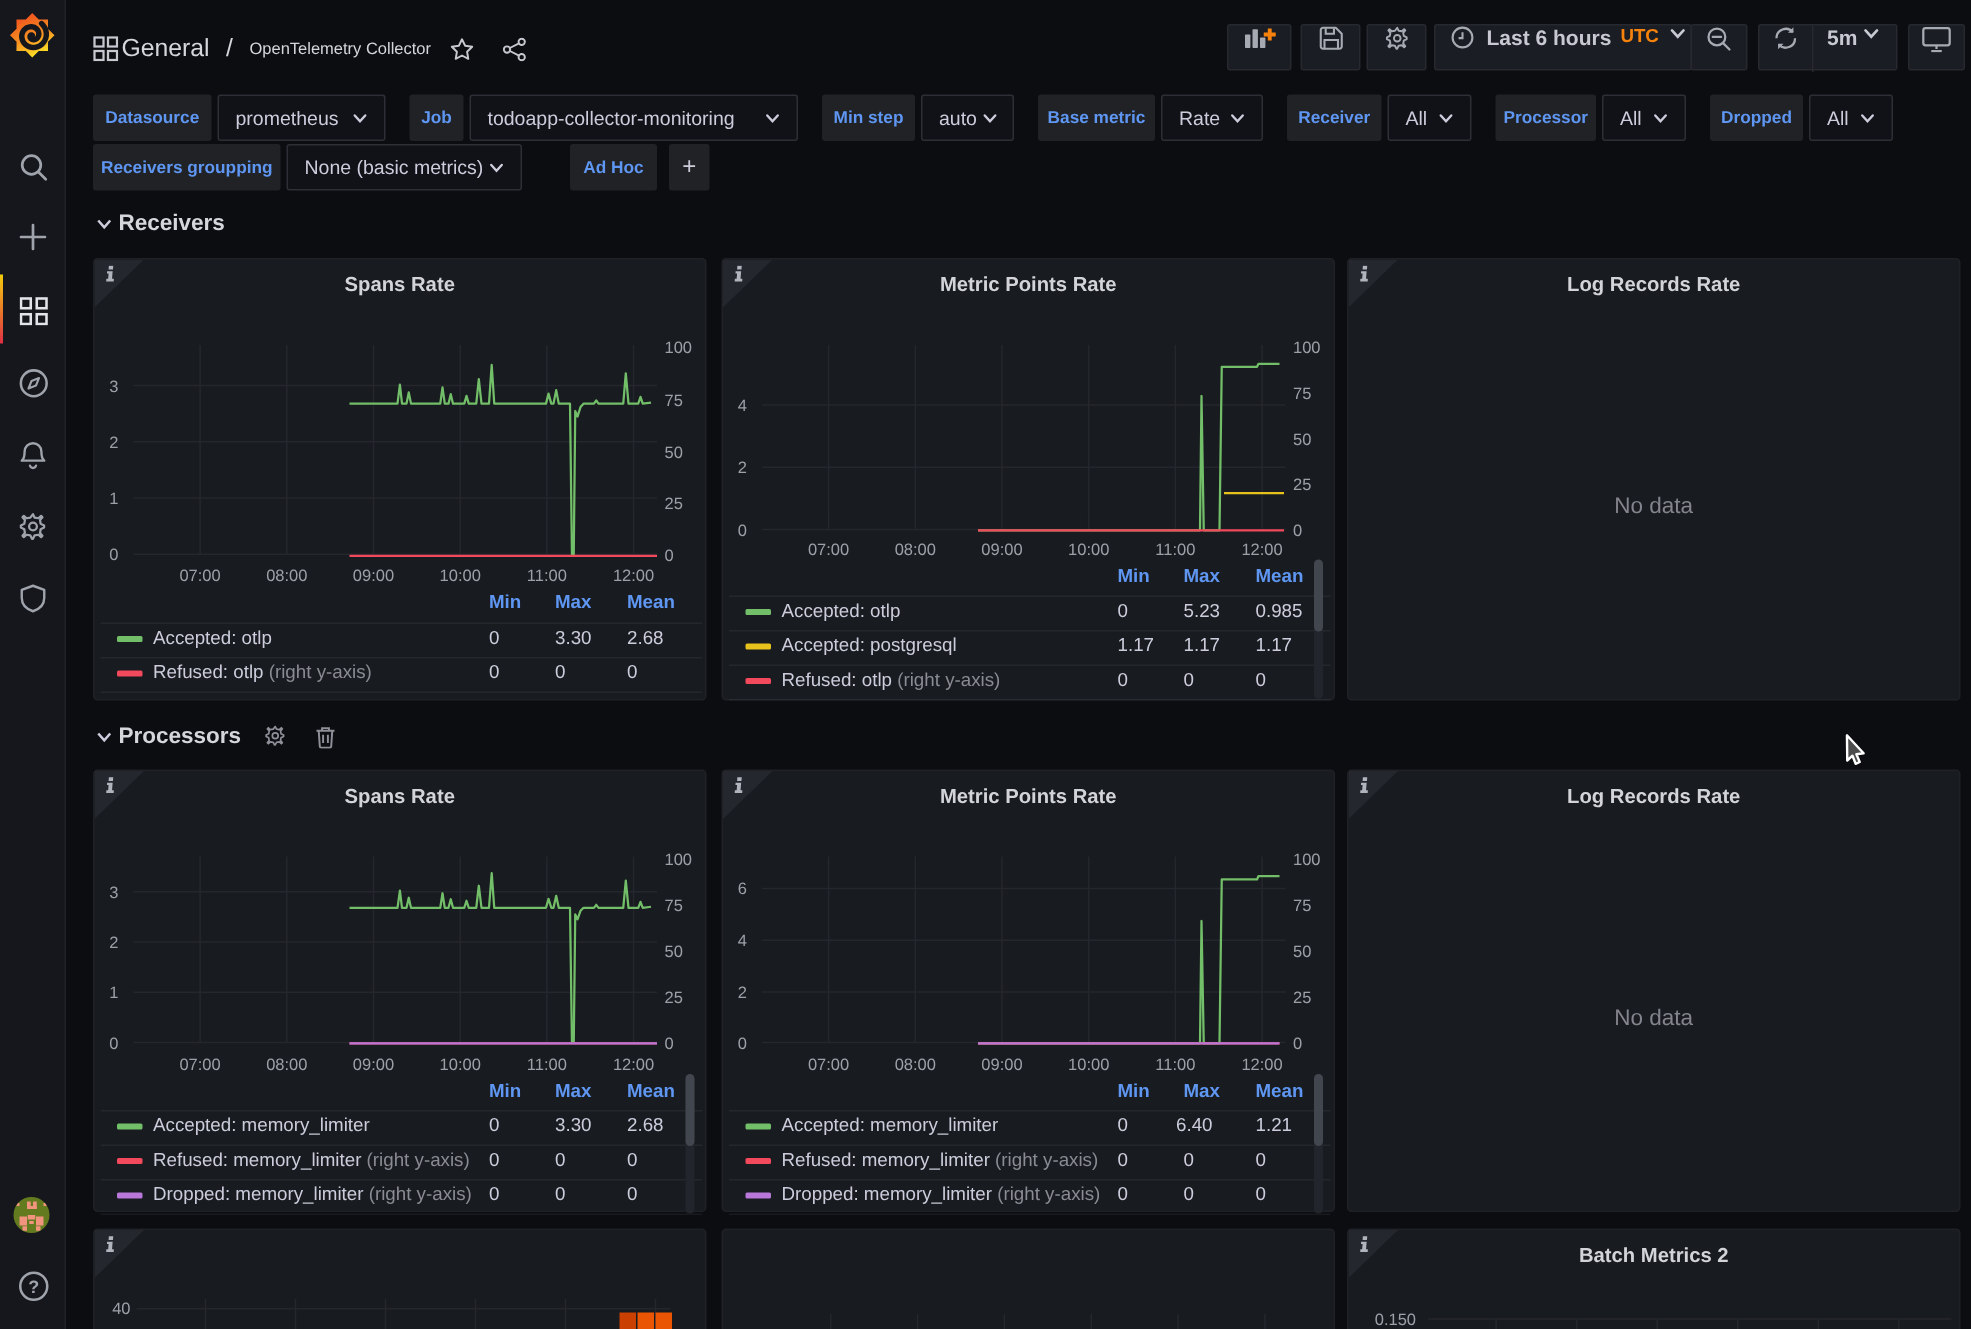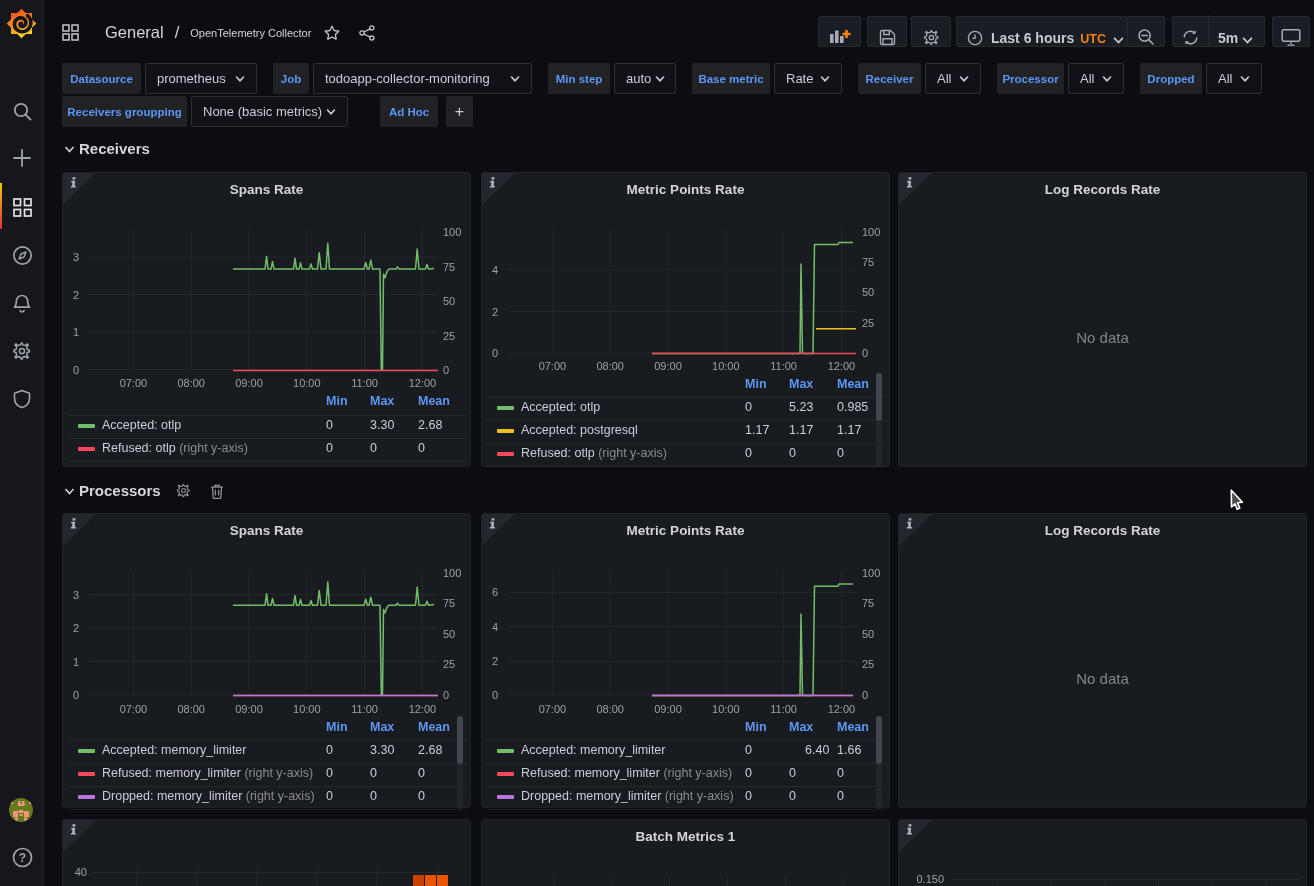--- a/index.html
+++ b/index.html
@@ -8,21 +8,21 @@
 .info{position:absolute;left:7px;top:4px}
 .ptitle{position:absolute;left:0;top:9px;width:100%;text-align:center;font-size:13.5px;font-weight:bold;color:#d3d4da}
 .sep{position:absolute;height:1px;background:rgba(204,204,220,0.07)}
 .legrow{position:absolute;font-size:12.5px;color:#ccccdc;white-space:nowrap}
 .dim{color:#8a8b94}
 .sw{position:absolute;width:17px;height:4px;border-radius:1px}
 .chip{display:inline-flex;align-items:center;height:31px;border-radius:2px;white-space:nowrap}
 .clabel{background:#202226;color:#5e96f2;font-size:11.5px;font-weight:bold;padding:0 10px}
 .cval{background:#111217;border:1px solid #2c2f36;color:#ccccdc;font-size:13px;padding:0 11px}
 .caret{display:inline-block;flex:none;margin-left:4px}
-.navbtn{position:absolute;background:#1a1d23;border:1px solid #26292f;border-radius:2px;display:flex;align-items:flex-end;justify-content:center}
+.navbtn{position:absolute;background:#1a1d23;border:1px solid #26292f;border-radius:2px;display:flex;align-items:flex-start;justify-content:center}
 svg{display:block}
 </style></head><body>
 <div class="abs" style="left:0;top:0;width:44px;height:886px;background:#16171d;border-right:1px solid #202127">
 <svg class="abs" style="left:6px;top:8px" width="31" height="31" viewBox="0 0 48 48">
 <defs>
         <linearGradient id="glg" x1="0.3" y1="0" x2="0.7" y2="1">
 <stop offset="0" stop-color="#ee4c1e"></stop>
           <stop offset="0.55" stop-color="#f79322"></stop>
           <stop offset="1" stop-color="#fced26"></stop>
         </linearGradient>
@@ -103,21 +103,21 @@
 </div>
 <div class="abs" style="left:62px;top:23px;display:flex;align-items:center">
 <svg width="17" height="17" viewBox="0 0 17 17">
       <g fill="none" stroke="#c6c7cf" stroke-width="1.5">
         <rect x="1" y="1" width="6" height="6"></rect>
         <rect x="10" y="1" width="6" height="6"></rect>
         <rect x="1" y="10" width="6" height="6"></rect>
         <rect x="10" y="10" width="6" height="6"></rect>
       </g>
     </svg>
-<span style="margin-left:26px;font-size:16.5px;color:#d5d6dc">General</span>
+<span style="margin-left:2px;font-size:16.5px;color:#d5d6dc">General</span>
 <span style="margin:0 11px;font-size:16.5px;color:#d5d6dc">/</span>
 <span style="font-size:11px;color:#d5d6dc">OpenTelemetry Collector</span>
 <svg style="margin-left:13px" width="16" height="16" viewBox="0 0 16 16">
       <path d="M8 1.2 L10.1 5.5 14.8 6.2 11.4 9.5 12.2 14.2 8 12 3.8 14.2 4.6 9.5 1.2 6.2 5.9 5.5 Z" stroke="#c6c7cf" stroke-width="1.3" fill="none" stroke-linejoin="round"></path>
     </svg>
 <svg style="margin-left:19px" width="16" height="16" viewBox="0 0 16 16">
       <g stroke="#c6c7cf" stroke-width="1.3" fill="none">
         <circle cx="12.8" cy="2.9" r="2.1"></circle>
         <circle cx="3" cy="8" r="2.1"></circle>
         <circle cx="12.8" cy="13.1" r="2.1"></circle>
@@ -500,22 +500,22 @@
     </svg>
 <div class="legrow" style="left:0;top:206px;width:100%;font-weight:bold;color:#5e96f2">
       <span class="abs" style="left:263px">Min</span>
       <span class="abs" style="left:307px">Max</span>
       <span class="abs" style="left:355px">Mean</span>
     </div>
 <div class="sep" style="left:4px;top:226px;width:401px"></div>
 <div class="sw" style="left:15px;top:235px;background:#73bf69"></div>
 <div class="legrow" style="left:39px;top:229px">Accepted: memory_limiter</div>
 <div class="legrow" style="left:263px;top:229px">0</div>
-<div class="legrow" style="left:323px;top:229px">6.40</div>
-<div class="legrow" style="left:355px;top:229px">1.66</div>
+<div class="legrow" style="left:302px;top:229px">6.40</div>
+<div class="legrow" style="left:355px;top:229px">1.21</div>
 <div class="sep" style="left:4px;top:249px;width:401px"></div>
 <div class="sw" style="left:15px;top:258px;background:#f2495c"></div>
 <div class="legrow" style="left:39px;top:252px">Refused: memory_limiter <span class="dim">(right y-axis)</span></div>
 <div class="legrow" style="left:263px;top:252px">0</div>
 <div class="legrow" style="left:307px;top:252px">0</div>
 <div class="legrow" style="left:355px;top:252px">0</div>
 <div class="sep" style="left:4px;top:272px;width:401px"></div>
 <div class="sw" style="left:15px;top:281px;background:#b877d9"></div>
 <div class="legrow" style="left:39px;top:275px">Dropped: memory_limiter <span class="dim">(right y-axis)</span></div>
 <div class="legrow" style="left:263px;top:275px">0</div>
@@ -556,40 +556,40 @@
       <line x1="194" y1="46" x2="194" y2="68" stroke="#25272e" stroke-width="1"></line>
       <line x1="254" y1="46" x2="254" y2="68" stroke="#25272e" stroke-width="1"></line>
       <line x1="314" y1="46" x2="314" y2="68" stroke="#25272e" stroke-width="1"></line>
       <line x1="374" y1="46" x2="374" y2="68" stroke="#25272e" stroke-width="1"></line>
       <rect x="350" y="55" width="11" height="13" fill="#c94000"></rect>
       <rect x="362" y="55" width="11" height="13" fill="#ea5503"></rect>
       <rect x="374" y="55" width="11" height="13" fill="#ea5503"></rect>
     </svg>
 </div>
 <div class="panel" style="left:481px;top:819px;width:409px;height:295px">
-<div class="ptitle">Batch Metrics 1</div>
 <svg class="abs" style="left:0;top:0" width="409" height="68" viewBox="0 0 409 68">
       <line x1="71.8" y1="56" x2="71.8" y2="68" stroke="#25272e" stroke-width="1"></line>
       <line x1="129.7" y1="56" x2="129.7" y2="68" stroke="#25272e" stroke-width="1"></line>
       <line x1="187.6" y1="56" x2="187.6" y2="68" stroke="#25272e" stroke-width="1"></line>
       <line x1="245.5" y1="56" x2="245.5" y2="68" stroke="#25272e" stroke-width="1"></line>
       <line x1="303.4" y1="56" x2="303.4" y2="68" stroke="#25272e" stroke-width="1"></line>
       <line x1="361.3" y1="56" x2="361.3" y2="68" stroke="#25272e" stroke-width="1"></line>
     </svg>
 </div>
 <div class="panel" style="left:898px;top:819px;width:409px;height:295px">
 <div class="fold"></div>
     <div class="info">
       <svg width="7" height="11" viewBox="0 0 7 11">
         <g fill="#b0b5bd">
           <path d="M2.6 0.2 L5.5 0.2 L5.3 2.6 L2.4 2.6 Z"></path>
           <path d="M1.4 3.8 L5.1 3.8 L4.7 8.9 L5.9 8.9 L5.8 10.6 L0.8 10.6 L0.9 8.9 L2.1 8.9 L2.4 5.4 L1.3 5.4 Z"></path>
         </g>
       </svg>
     </div>
+<div class="ptitle">Batch Metrics 2</div>
 <svg class="abs" style="left:0;top:0" width="409" height="68" viewBox="0 0 409 68">
       <text x="45" y="63" font-size="11" fill="#9da0a8" text-anchor="end" font-family="Liberation Sans">0.150</text>
       <line x1="53" y1="59.4" x2="402" y2="59.4" stroke="#25272e" stroke-width="1"></line>
       <line x1="98.4" y1="59.4" x2="98.4" y2="68" stroke="#25272e" stroke-width="1"></line>
       <line x1="152.1" y1="59.4" x2="152.1" y2="68" stroke="#25272e" stroke-width="1"></line>
       <line x1="205.8" y1="59.4" x2="205.8" y2="68" stroke="#25272e" stroke-width="1"></line>
       <line x1="259.5" y1="59.4" x2="259.5" y2="68" stroke="#25272e" stroke-width="1"></line>
       <line x1="313.2" y1="59.4" x2="313.2" y2="68" stroke="#25272e" stroke-width="1"></line>
       <line x1="366.9" y1="59.4" x2="366.9" y2="68" stroke="#25272e" stroke-width="1"></line>
     </svg>

